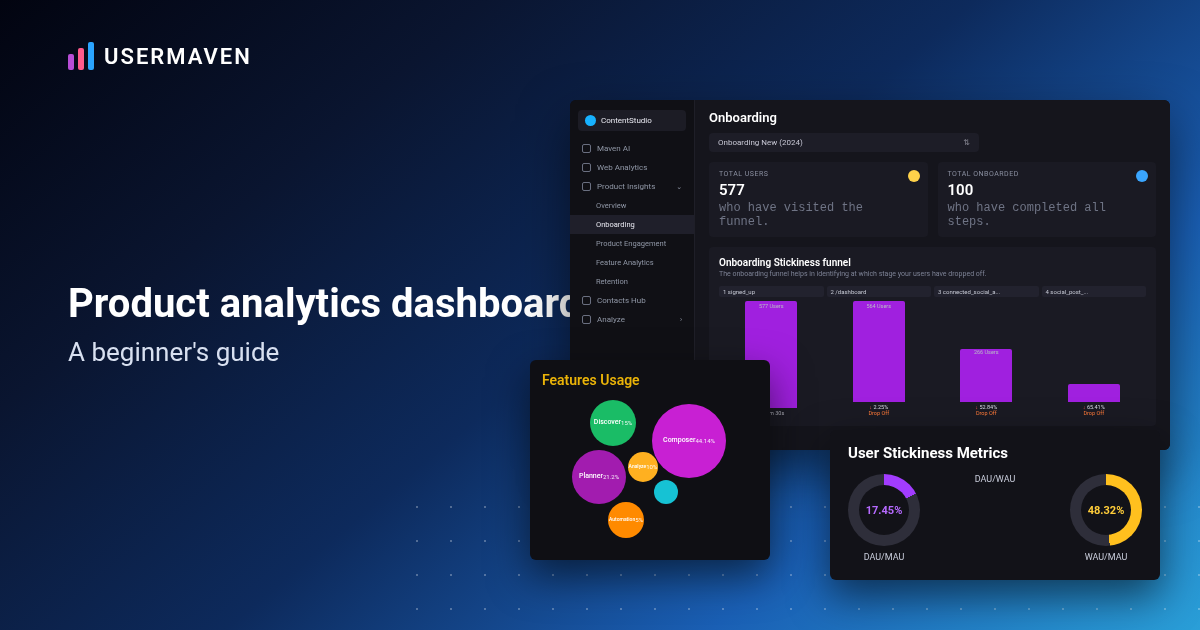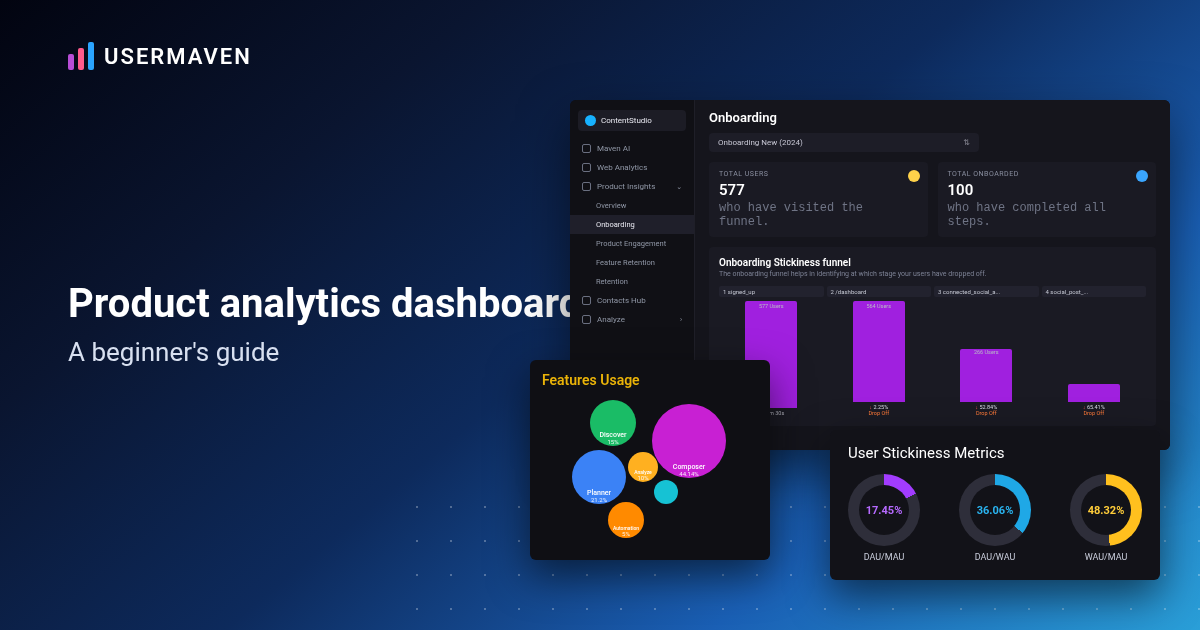--- a/index.html
+++ b/index.html
@@ -155,44 +155,44 @@
     border-radius:6px;
     padding:12px;
     box-shadow: 0 16px 40px rgba(0,0,0,0.55);
   }
   .features h3 { font-size:14px; font-weight:600; color:#eab308; margin-bottom:6px; }
   .bubbles { position:relative; width:100%; height:155px; }
   .bubble {
     position:absolute;
     border-radius:50%;
     display:flex;
-    flex-direction:column;
+    flex-direction:row;
     align-items:center;
-    justify-content:flex-end;
+    justify-content:center;
     font-size:7px;
     color:#fff;
     text-align:center;
     line-height:1.1;
   }
   .bubble .bname { font-weight:500; }
   .bubble .bpct { font-size:6px; opacity:.9; }
 
   
   .stickiness {
     position: absolute;
     top: 430px;
     left: 830px;
     width: 330px;
     height: 150px;
     background:#121218;
     border-radius:6px;
     padding:14px 18px 12px;
     box-shadow: 0 16px 40px rgba(0,0,0,0.55);
   }
-  .stickiness h3 { font-size:15px; font-weight:400; color:#fff; margin-bottom:12px; }
+  .stickiness h3 { font-size:15px; font-weight:700; color:#fff; margin-bottom:12px; }
   .gauges { display:flex; justify-content:space-between; }
   .gauge { display:flex; flex-direction:column; align-items:center; gap:6px; }
   .ring { width:72px; height:72px; border-radius:50%; position:relative; }
   .ring::after {
     content:""; position:absolute; inset:11px; border-radius:50%; background:#121218;
   }
   .ring .gval {
     position:absolute; inset:0; display:flex; align-items:center; justify-content:center;
     font-size:11px; font-weight:700; z-index:1;
   }
@@ -239,21 +239,21 @@
     <div class="nav-item sub">
         <span>Overview</span>
       </div>
     <div class="nav-item sub active">
         <span>Onboarding</span>
       </div>
     <div class="nav-item sub">
         <span>Product Engagement</span>
       </div>
     <div class="nav-item sub">
-        <span>Feature Retention</span>
+        <span>Feature Analytics</span>
       </div>
     <div class="nav-item sub">
         <span>Retention</span>
       </div>
     <div class="nav-item">
         <span class="ico"></span>
         <span>Contacts Hub</span>
       </div>
     <div class="nav-item">
         <span class="ico"></span>
@@ -320,21 +320,21 @@
   <h3>Features Usage</h3>
   <div class="bubbles">
     <div class="bubble" style="width:46px;height:46px;background:#1abc66;top:6px;left:48px">
       <span class="bname">Discover</span>
       <span class="bpct">15%</span>
     </div>
     <div class="bubble" style="width:74px;height:74px;background:#c820d3;top:10px;left:110px">
       <span class="bname">Composer</span>
       <span class="bpct">44.14%</span>
     </div>
-    <div class="bubble" style="width:54px;height:54px;background:#3b82f6;top:56px;left:30px">
+    <div class="bubble" style="width:54px;height:54px;background:#a21caf;top:56px;left:30px">
       <span class="bname">Planner</span>
       <span class="bpct">21.2%</span>
     </div>
     <div class="bubble" style="width:30px;height:30px;background:#ffb020;top:58px;left:86px;font-size:5px">
       <span class="bname">Analyze</span>
       <span class="bpct">10%</span>
     </div>
     <div class="bubble" style="width:24px;height:24px;background:#16c2d4;top:86px;left:112px;font-size:4px"></div>
     <div class="bubble" style="width:36px;height:36px;background:#ff8a00;top:108px;left:66px;font-size:5px">
       <span class="bname">Automation</span>
@@ -346,23 +346,20 @@
 <div class="stickiness">
   <h3>User Stickiness Metrics</h3>
   <div class="gauges">
     <div class="gauge">
       <div class="ring" style="background:conic-gradient(#a23cff 0 17.45%, #2e2e3a 17.45% 100%)">
         <div class="gval" style="color:#b66aff">17.45%</div>
       </div>
       <div class="gauge-label">DAU/MAU</div>
     </div>
     <div class="gauge">
-      <div class="ring" style="background:conic-gradient(#1fa8e6 0 36.06%, #2e2e3a 36.06% 100%)">
-        <div class="gval" style="color:#2ab4f0">36.06%</div>
-      </div>
       <div class="gauge-label">DAU/WAU</div>
     </div>
     <div class="gauge">
       <div class="ring" style="background:conic-gradient(#ffc01e 0 48.32%, #2e2e3a 48.32% 100%)">
         <div class="gval" style="color:#ffcd3a">48.32%</div>
       </div>
       <div class="gauge-label">WAU/MAU</div>
     </div>
   </div>
 </div>

